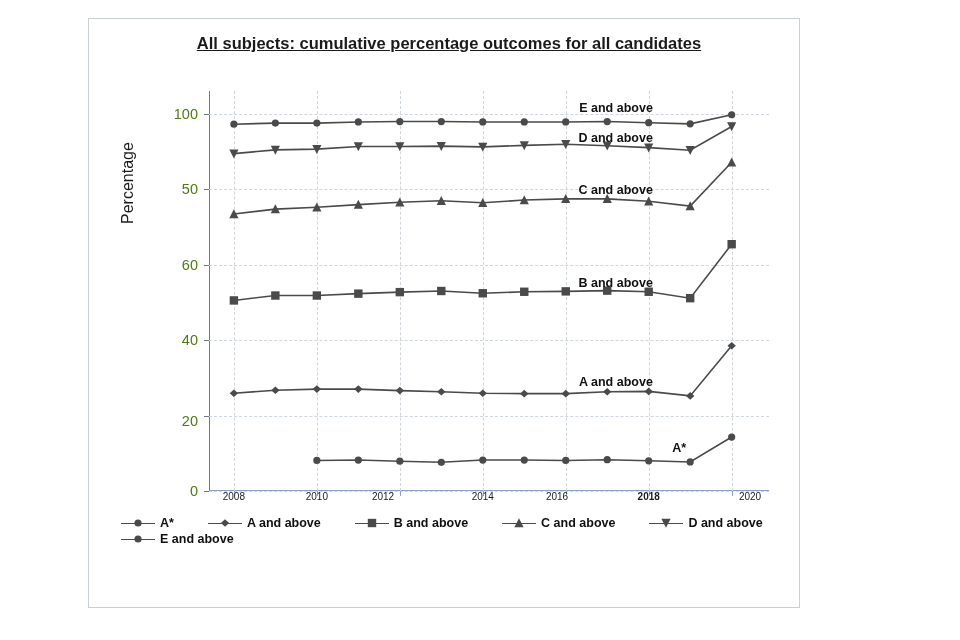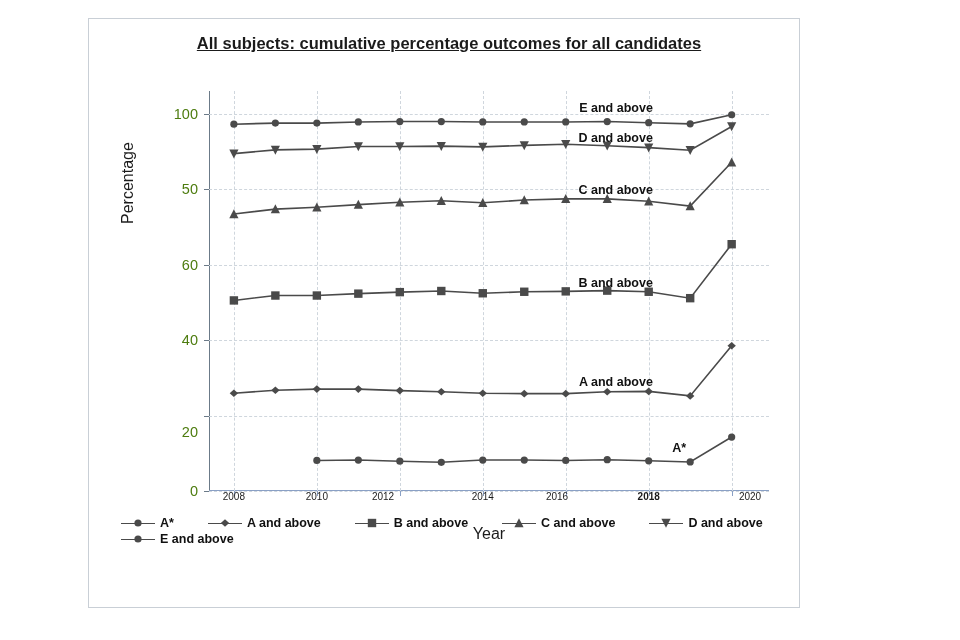--- a/index.html
+++ b/index.html
@@ -197,21 +197,20 @@
 </style>
 </head>
 <body>
 
 <div id="root">
   <div id="card">
 
     <div id="chart-title">All subjects: cumulative percentage outcomes for all candidates</div>
 
     <div id="ylabel">Percentage</div>
-    <div id="xlabel">Year</div>
 
     <div id="plot">
       <div id="plot-inner">
         <div class="axis-left"></div>
         <div class="axis-bottom"></div>
         <div id="grid-y">
             <div class="gridline" style="top: 400px;"></div>
             <div class="gridline" style="top: 324.528px;"></div>
             <div class="gridline" style="top: 249.057px;"></div>
             <div class="gridline" style="top: 173.585px;"></div>
@@ -224,21 +223,21 @@
             <div class="vgridline" style="left: 190.815px;"></div>
             <div class="vgridline" style="left: 273.778px;"></div>
             <div class="vgridline" style="left: 356.741px;"></div>
             <div class="vgridline" style="left: 439.704px;"></div>
             <div class="vgridline" style="left: 522.667px;"></div>
           </div>
         <div id="ticks-y">
             <div class="ytick-mark" style="top: 400px;"></div>
             <div class="ytick-label" style="top: 400px;">0</div>
             <div class="ytick-mark" style="top: 324.528px;"></div>
-            <div class="ytick-label" style="top: 341px; text-align: center;">20</div>
+            <div class="ytick-label" style="top: 330px; text-align: center;">20</div>
             <div class="ytick-mark" style="top: 249.057px;"></div>
             <div class="ytick-label" style="top: 249.057px;">40</div>
             <div class="ytick-mark" style="top: 173.585px;"></div>
             <div class="ytick-label" style="top: 173.585px;">60</div>
             <div class="ytick-mark" style="top: 98.1132px;"></div>
             <div class="ytick-label" style="top: 98.1132px;">50</div>
             <div class="ytick-mark" style="top: 22.6415px;"></div>
             <div class="ytick-label" style="top: 22.6415px;">100</div>
           </div>
         <div id="ticks-x">

